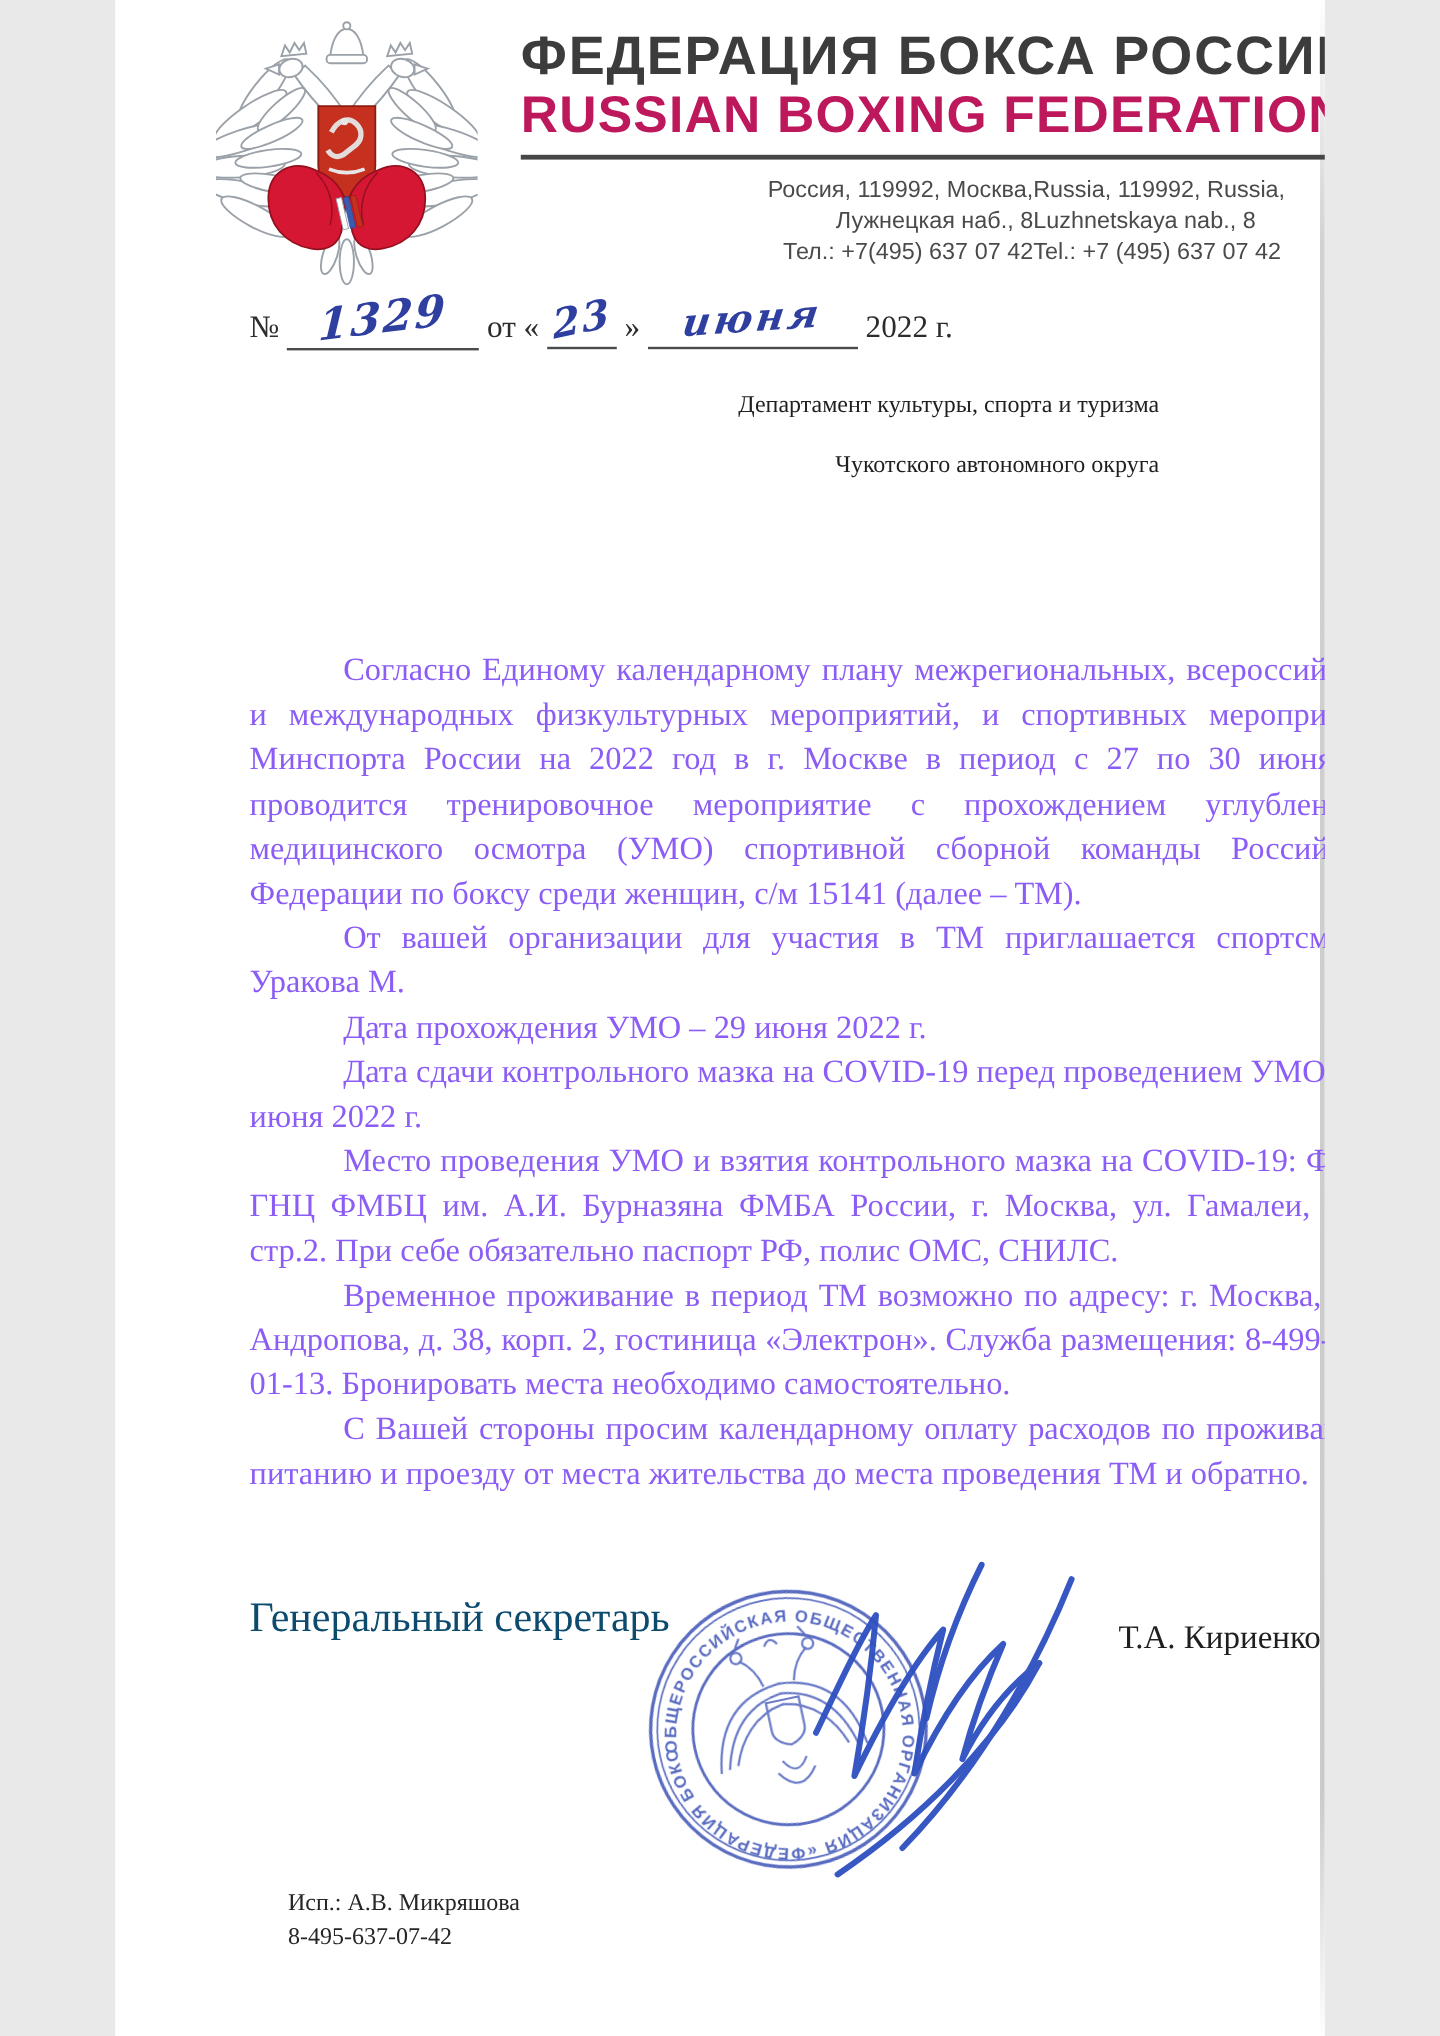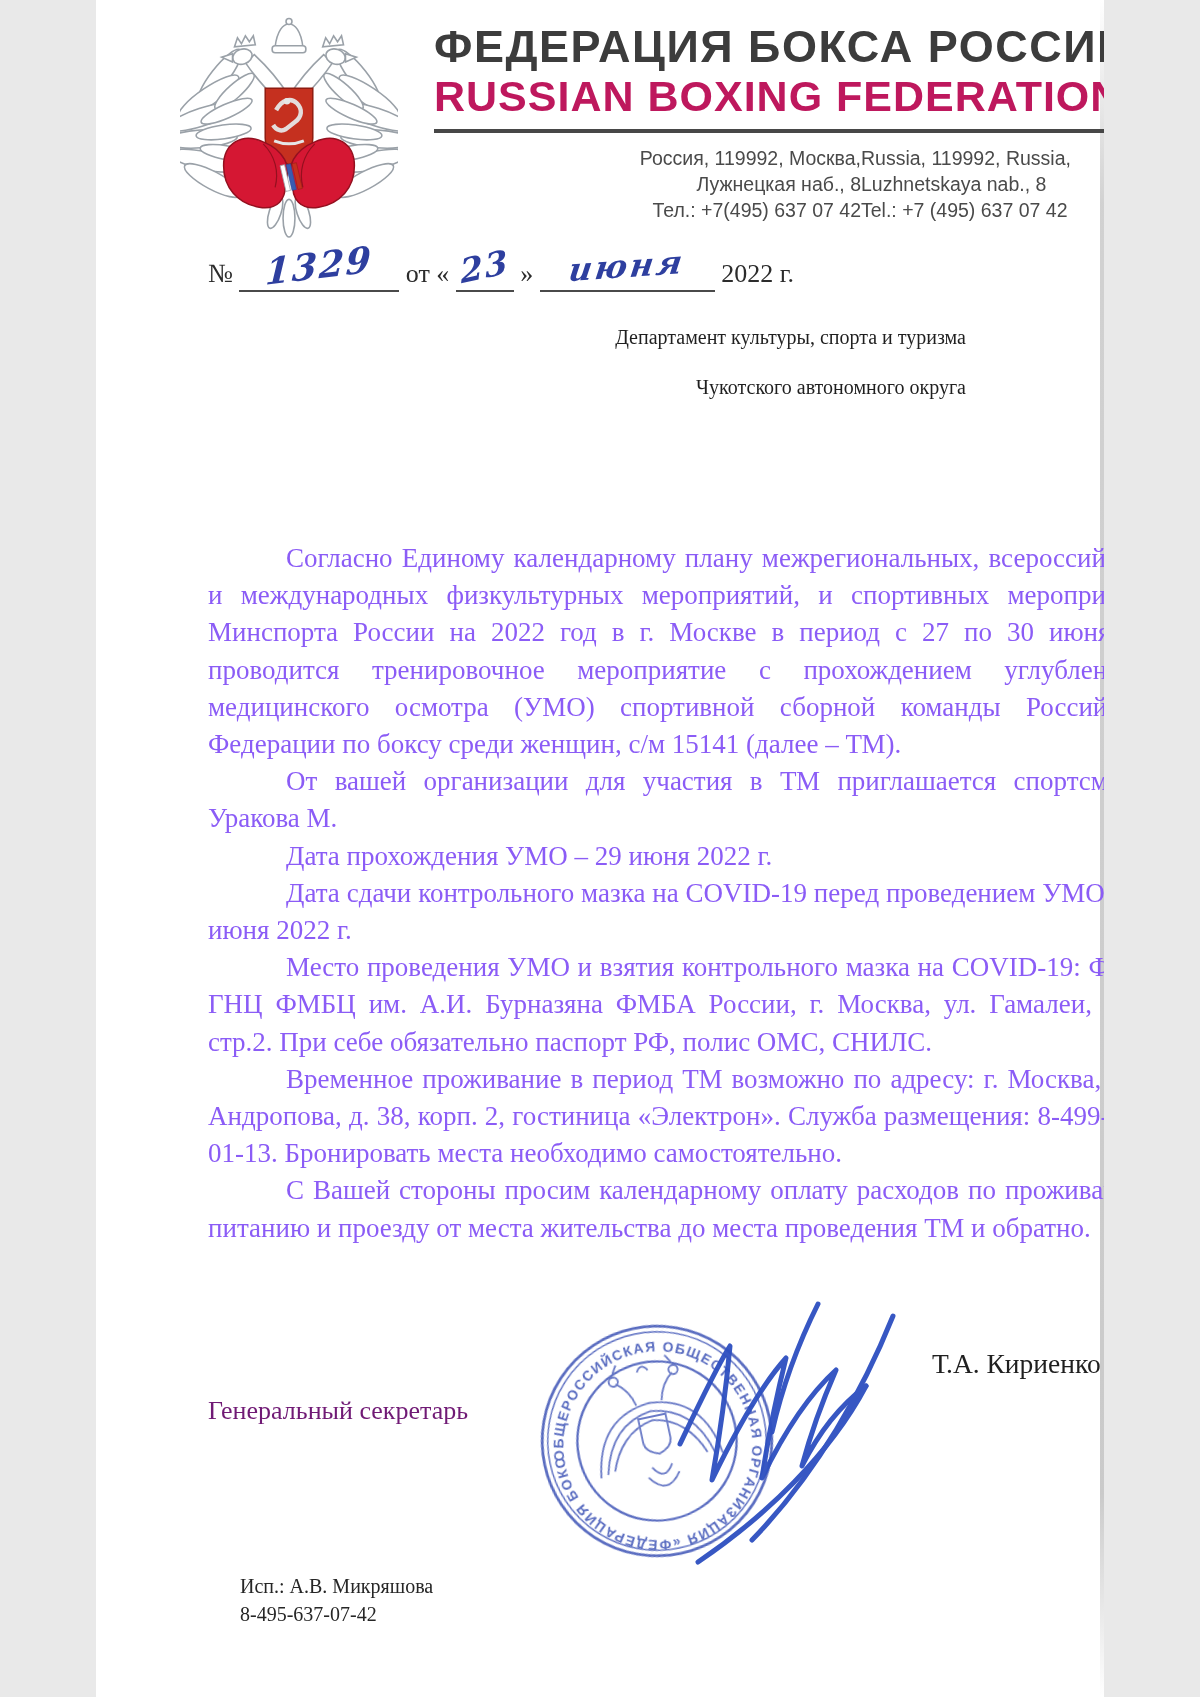--- a/index.html
+++ b/index.html
@@ -36,21 +36,21 @@
   
   .recipient{position:absolute;top:312px;right:138px;text-align:right;font-size:20px;line-height:50px;
         color:#1f1f1f;}
 
   
   .letter-body{position:absolute;left:112px;top:540px;width:951px;font-size:27px;line-height:37.2px;
         text-align:justify;color:#8b5cf6;}
   .letter-body p{margin:0;text-indent:78px;}
 
   
-  .sig-role{position:absolute;left:112px;top:1396px;font-size:26px;color:#701a75;}
+  .sig-role{position:absolute;left:112px;top:1328px;font-size:35px;color:#0c4a6e;}
   .sig-name{position:absolute;left:836px;top:1348px;font-size:27.5px;color:#1f1f1f;}
   .stamp{position:absolute;left:436px;top:1316px;width:250px;height:250px;transform:rotate(-12deg);
         opacity:.85;filter:blur(0.4px);}
   .autograph{position:absolute;left:572px;top:1292px;width:235px;height:280px;opacity:.95;}
 
   
   .footer{position:absolute;left:112px;top:1572px;font-size:20px;line-height:28px;color:#262626;margin-left:32px;}
 </style>
 </head>
 <body>

